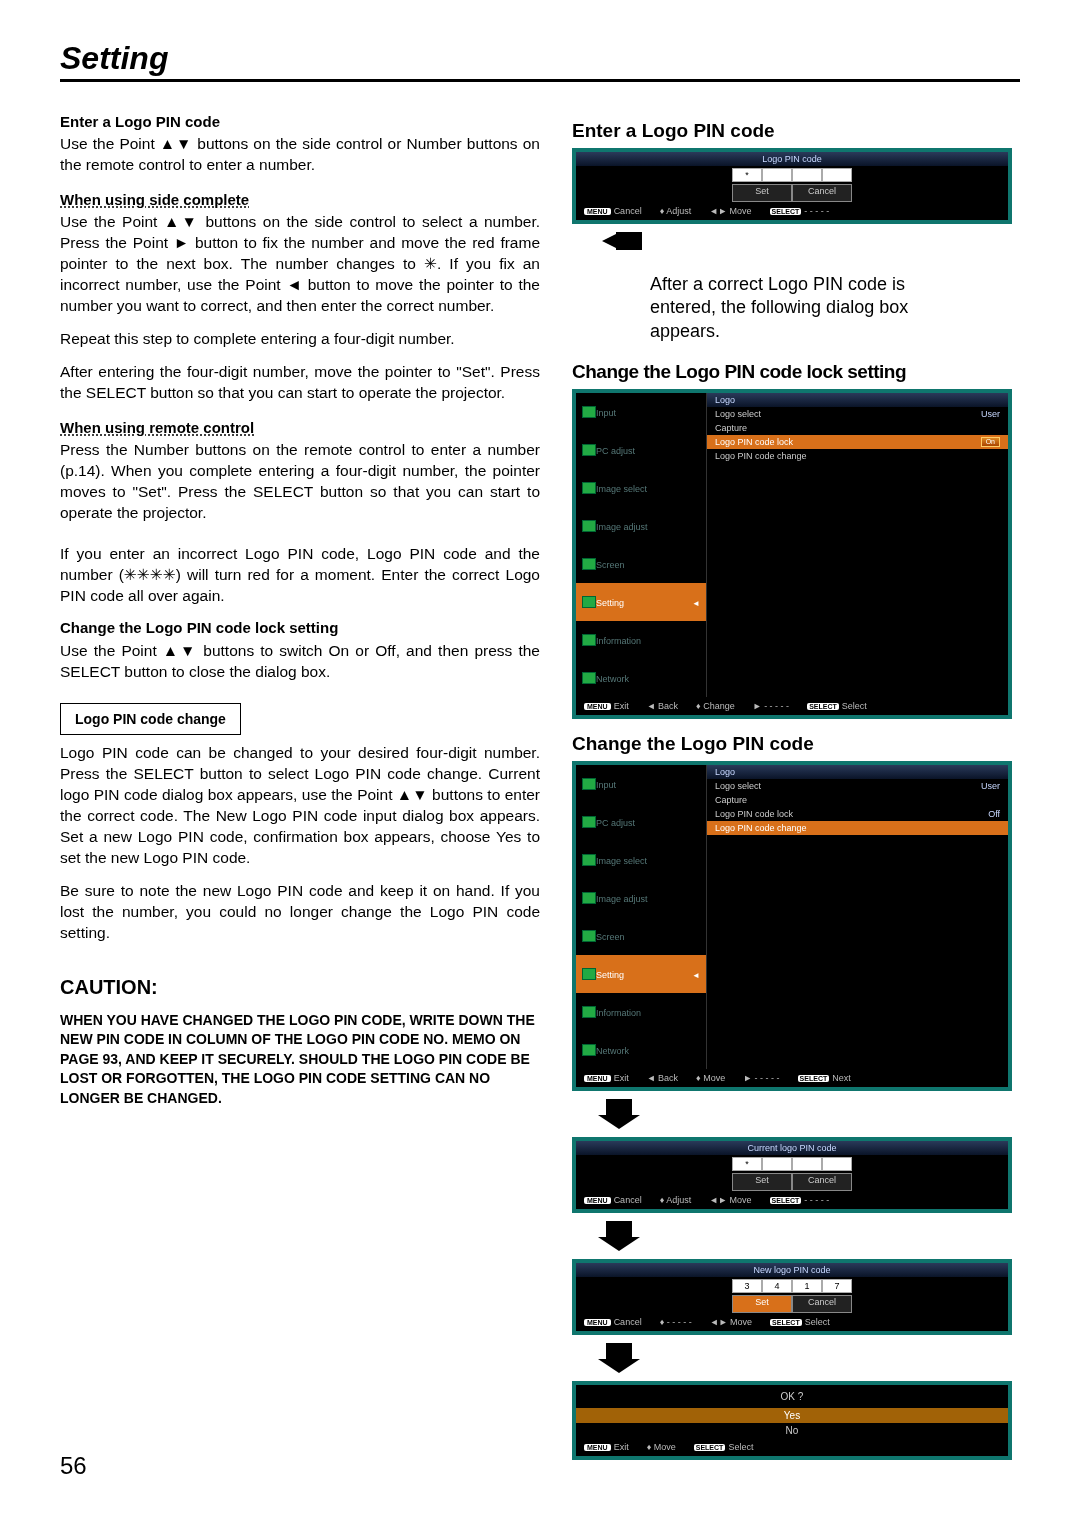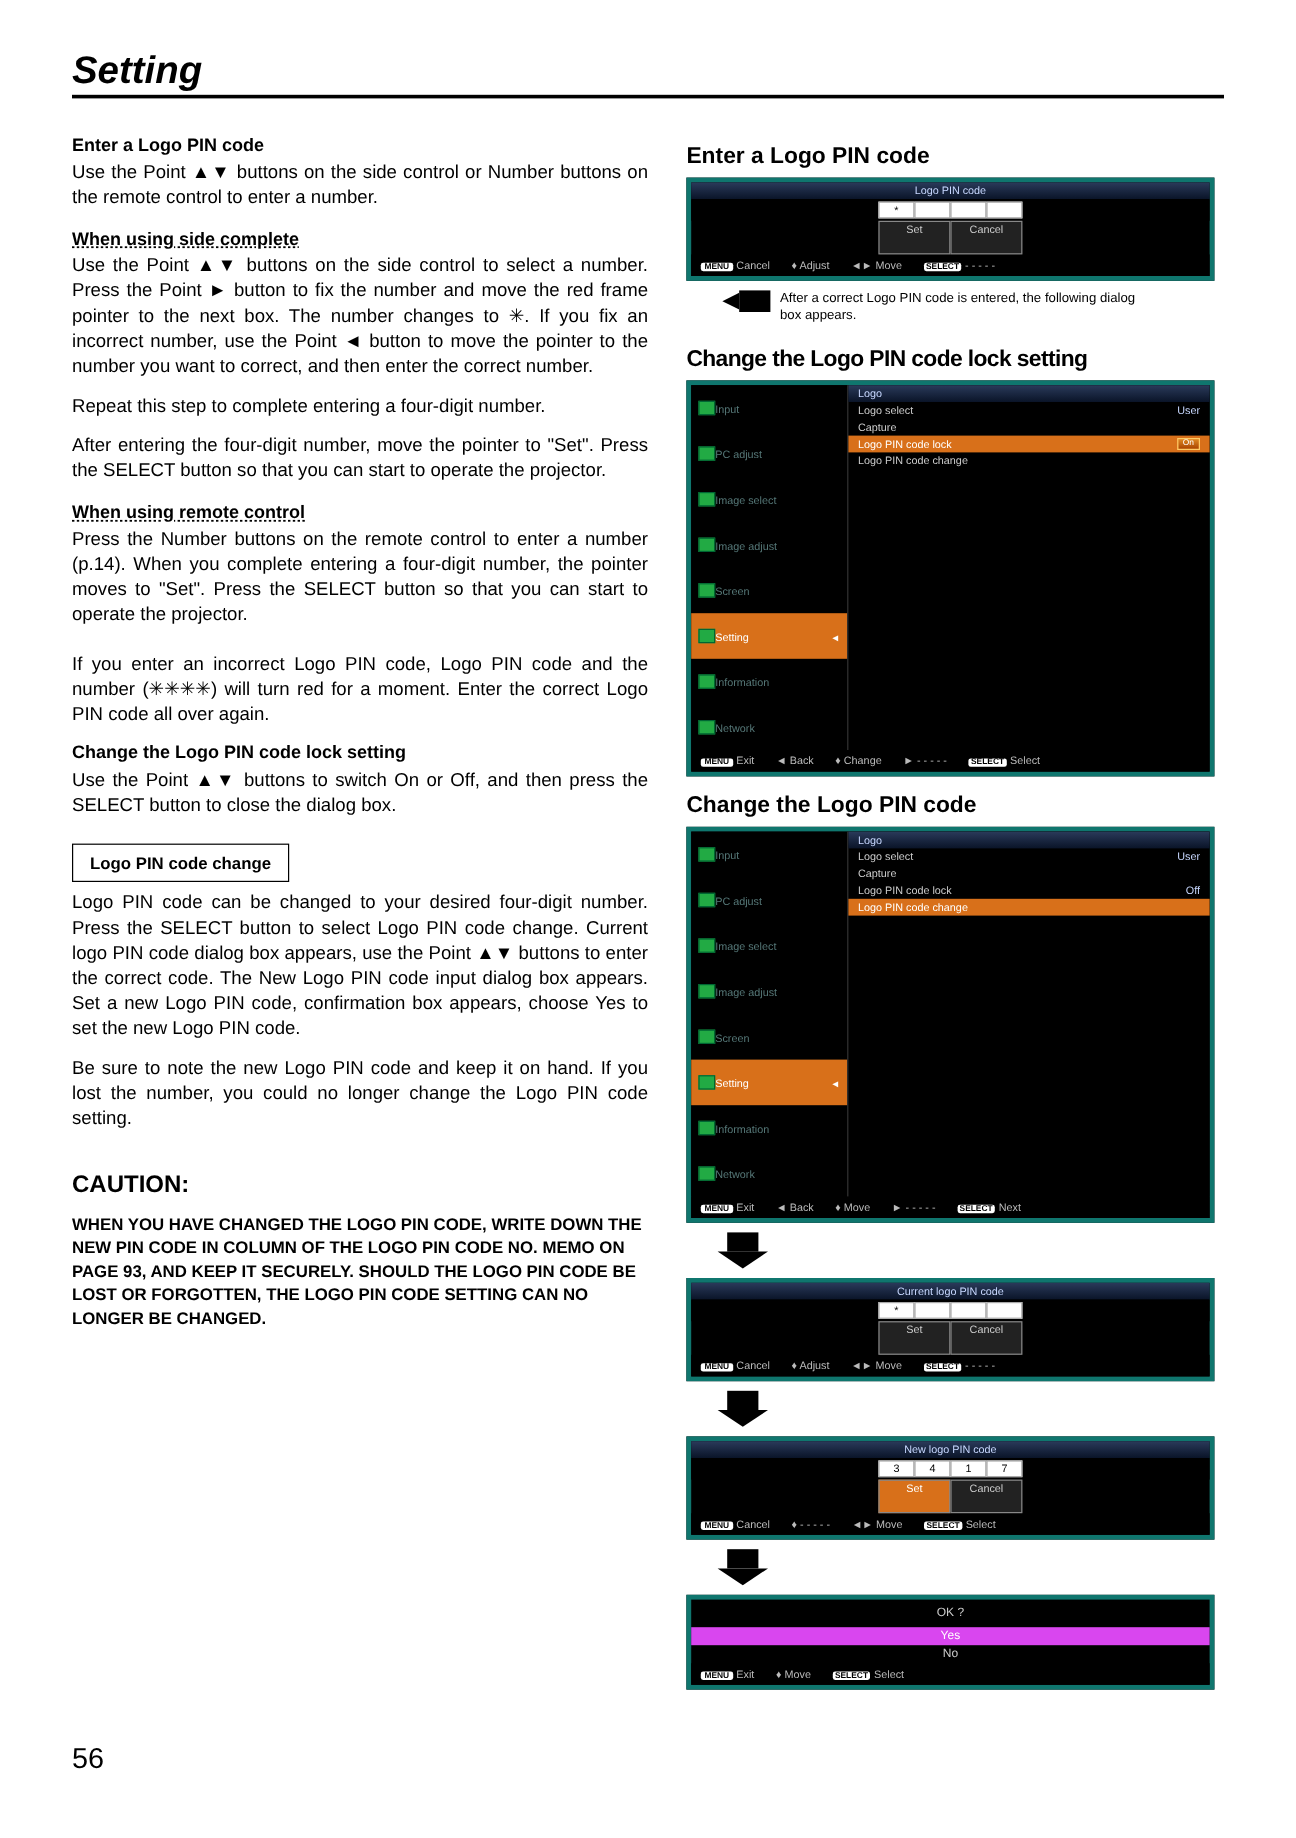--- a/index.html
+++ b/index.html
@@ -95,21 +95,21 @@
   }
   .pin-cell {
     width: 30px; height: 14px;
     border: 1px solid #aaa;
     background: #fff; color:#000;
     font-size: 9px; text-align: center;
     line-height: 12px;
   }
   .pin-btn-row { display: flex; justify-content: center; gap: 0; }
   .pin-btn {
-    width: 60px; height: 28px;
+    width: 60px; height: 18px;
     border: 1px solid #888;
     background: #222; color: #ccc;
     font-size: 9px; text-align:center; line-height: 12px;
   }
   .bottombar {
     display: flex;
     align-items: center;
     gap: 18px;
     color: #bbb;
     font-size: 9px;
@@ -136,21 +136,21 @@
   .note-arrow::before {
     content:''; position:absolute; right:0; top:0;
     width: 26px; height: 18px; background:#000;
   }
   .note-arrow::after {
     content:''; position:absolute; left:0; top:2px;
     border-top:7px solid transparent;
     border-bottom:7px solid transparent;
     border-right: 14px solid #000;
   }
-  .note-text { font-size: 11px; line-height:1.3; max-width:300px; }
+  .note-text { font-size: 18px; line-height:1.3; max-width:300px;margin-top:41px; }
 
   .menu-panel {
     display: flex; background:#000;
   }
   .menu-left {
     width: 130px;
   }
   .menu-item {
     display:flex; align-items:flex-end; gap:0;
     font-size: 9px; color: #577;
@@ -191,21 +191,21 @@
     content:''; position:absolute; top:16px; left:6px;
     border-left:21px solid transparent;
     border-right:21px solid transparent;
     border-top:14px solid #000;
   }
   .ok-box {
     background:#000; color:#ccc; font-size:10px;
   }
   .ok-title { text-align:center; padding:6px 0; color:#ccc; }
   .ok-opt { text-align:center; padding:2px 0; color:#ccc; }
-  .ok-opt.hl { background:#d946ef; color:#fff; }
+  .ok-opt.hl { background:#a16207; color:#fff; }
   .page-num {
     position:absolute; bottom:52px; left:60px;
     font-size: 24px;
   }
 </style>
 </head>
 <body>
 
 <div class="page-title">Setting</div>
 

